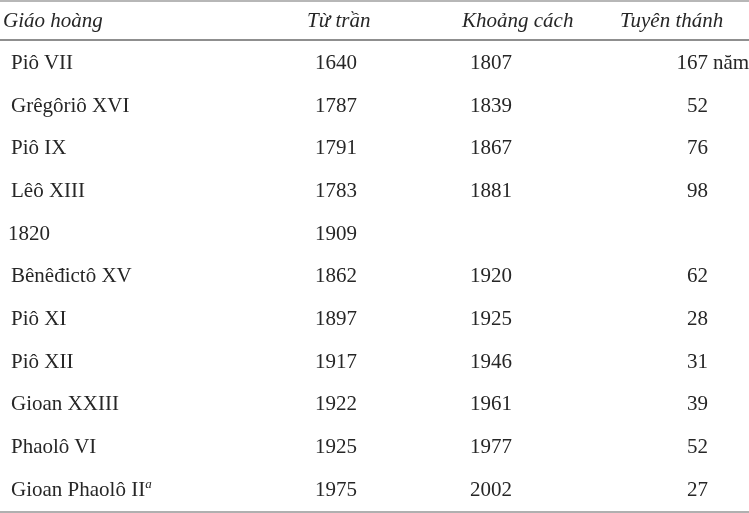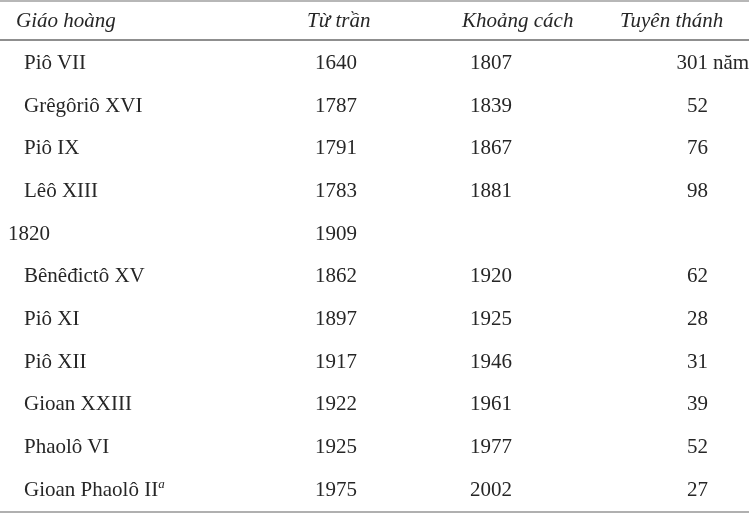--- a/index.html
+++ b/index.html
@@ -31,21 +31,21 @@
   .trow {
     display: grid;
     grid-template-columns: 307px 155px 158px 129px;
     height: 42.7px;
     align-items: center;
     font-size: 21px;
     line-height: 1;
     margin-left: 8px;
   }
   .cell { white-space: nowrap; }
-  .c-pope { padding-left: 16px; }
+  .c-pope { padding-left: 3px; }
   .pope-sup {
     font-style: italic;
     font-size: 13px;
     vertical-align: super;
     line-height: 0;
   }
   .gap-num {
     display: inline-block;
     width: 80px;
     text-align: right;
@@ -63,21 +63,21 @@
       <div class="cell c-died">Từ trần</div>
       <div class="cell c-gap-h">Khoảng cách</div>
       <div class="cell c-canon">Tuyên thánh</div>
     </div>
 
     <div id="tbody">
   <div class="trow">
     <div class="cell c-pope"><span class="pope-name">Piô VII</span><sup class="pope-sup"></sup></div>
     <div class="cell c-died">1640</div>
     <div class="cell c-canon">1807</div>
-    <div class="cell c-gap"><span class="gap-num">301</span><span class="gap-suffix">năm</span></div>
+    <div class="cell c-gap"><span class="gap-num">167</span><span class="gap-suffix">năm</span></div>
   </div>
 
   <div class="trow">
     <div class="cell c-pope"><span class="pope-name">Grêgôriô XVI</span><sup class="pope-sup"></sup></div>
     <div class="cell c-died">1787</div>
     <div class="cell c-canon">1839</div>
     <div class="cell c-gap"><span class="gap-num">52</span><span class="gap-suffix"></span></div>
   </div>
 
   <div class="trow">

